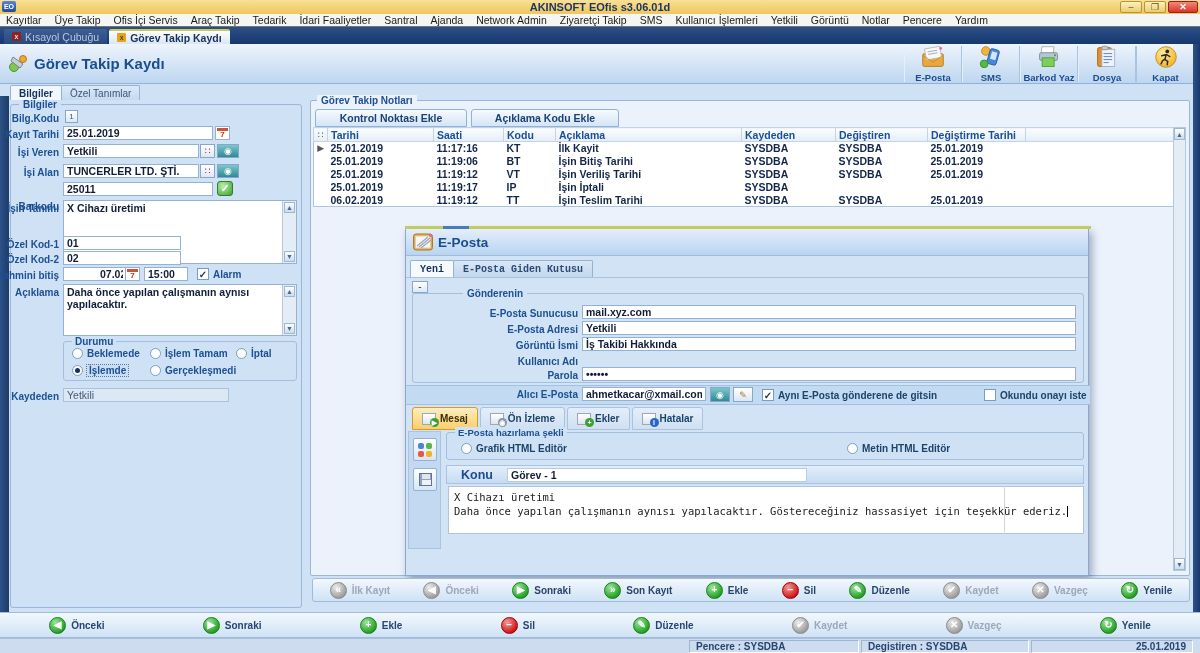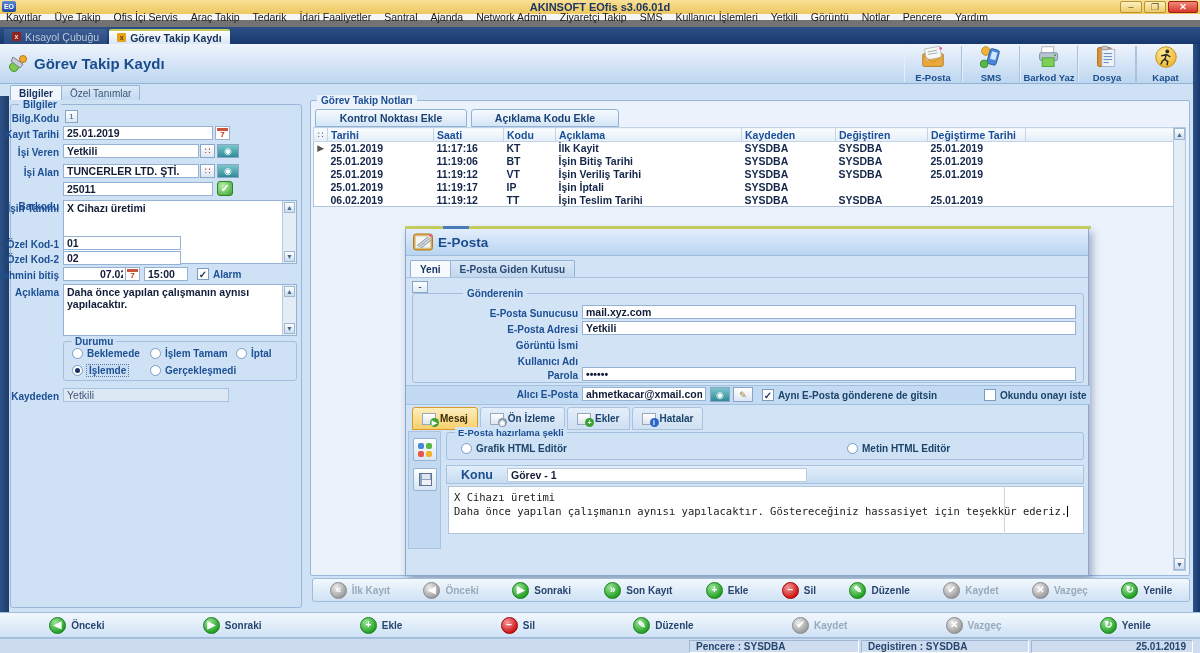--- a/index.html
+++ b/index.html
@@ -12,21 +12,21 @@
   .app-logo { position:absolute; left:2px; top:1px; width:14px; height:11px; border-radius:2px;
     background:linear-gradient(#5b86d6,#1d4globalea); background:linear-gradient(#5b86d6,#1d4a9e);
     color:#fff; font-size:7px; font-weight:bold; display:flex; align-items:center; justify-content:center; }
   .win-title { position:absolute; left:0; right:0; text-align:center; font-size:11px; font-weight:bold; color:#1c3564; line-height:14px; }
   .win-controls { position:absolute; right:2px; top:0; height:14px; display:flex; gap:2px; align-items:center; }
   .wc { width:22px; height:12px; border:1px solid #b99334; border-radius:2px; font-size:9px; line-height:10px;
     text-align:center; color:#5a4a1a; background:linear-gradient(#fdf0c0,#eccd6e); }
   .wc.close { width:30px; background:linear-gradient(#f08a7a,#d8352a); color:#fff; border-color:#9c2018; font-weight:bold; }
 
   .menubar { position:absolute; left:0; top:14px; width:1200px; height:13px; background:#f5f5f3;
-    border-bottom:7px solid #737373; display:flex; align-items:center; padding:0 6px; gap:13px; }
+    border-bottom:1px solid #737373; display:flex; align-items:center; padding:0 6px; gap:13px; }
   .menubar span { font-size:10.5px; color:#1a1a1a; white-space:nowrap; cursor:default; }
 
   .doctabs { position:absolute; left:0; top:27px; width:1200px; height:17px; background:linear-gradient(#2c4f88,#17386e); display:flex; align-items:flex-end; padding-left:4px; gap:2px; }
   .dtab { height:15px; display:flex; align-items:center; gap:4px; padding:0 8px; font-size:10.5px; border-radius:2px 2px 0 0; }
   .dtab .xbadge { width:9px; height:9px; font-size:7px; line-height:9px; text-align:center; font-weight:bold; border-radius:1px; }
   .dtab.inactive { background:linear-gradient(#3d5f96,#27497e); color:#b9c6dc; }
   .dtab.inactive .xbadge { background:#8c2420; color:#f5d9d6; }
   .dtab.active { background:linear-gradient(#fdfefe,#d9e6f5); color:#15305c; font-weight:bold; border-top:2px solid #c3cc5e; }
   .dtab.active .xbadge { background:#e8a31e; color:#5c3a00; }
 
@@ -96,21 +96,21 @@
   .notes-sb .ar.up{ top:0; } .notes-sb .ar.dn{ bottom:0; }
 
   
   .email { position:absolute; left:405px; top:228px; width:684px; height:348px; background:#d2e3f6;
     border:1px solid #8aa8cc; box-shadow:3px 4px 8px rgba(10,30,70,.35); }
   .email .topline { position:absolute; left:-1px; top:-3px; width:686px; height:3px; background:#c3cc5e; }
   .email .topline::after { content:""; position:absolute; left:38px; width:26px; height:3px; background:#4a7ab8; }
   .em-header { position:absolute; left:0; top:0; width:100%; height:27px; background:linear-gradient(#e3eefb,#b9d4f1); border-bottom:1px solid #9fbcdc; }
   .em-title { position:absolute; left:32px; top:6px; font-size:13.5px; font-weight:bold; color:#1a4d8e; }
   .em-tabs { position:absolute; left:4px; top:31px; height:17px; display:flex; }
-  .em-tab { padding:0 9px; font-size:10px; display:flex; align-items:center; border:1px solid #93b2d4; border-bottom:none; border-radius:2px 2px 0 0; }
+  .em-tab { padding:0 9px; font-size:10px; display:flex; align-items:center; border:1px solid #93b2d4; border-bottom:none; border-radius:2px 2px 0 0;font-family:Liberation Mono, monospace; }
   .em-tab.active { background:#f6fafd; font-weight:bold; color:#14305e; z-index:2; }
   .em-tab.inactive { background:linear-gradient(#d9e7f6,#c2d8ee); color:#2c4a74; font-weight:bold; margin-left:-1px; }
   .em-rule { position:absolute; left:0; top:48px; width:100%; height:1px; background:#a9c2de; }
   .collapse-btn { position:absolute; left:6px; top:52px; width:16px; height:12px; background:linear-gradient(#fff,#dce8f4);
     border:1px solid #8aa6c6; font-size:10px; line-height:9px; text-align:center; color:#334; cursor:pointer; }
   .sender-box { position:absolute; left:6px; top:64px; width:672px; height:90px; border:1px solid #a4bedd; border-radius:3px; }
   .sender-box>.legend { position:absolute; left:50px; top:-6px; background:#d2e3f6; padding:0 4px; font-size:10px; font-weight:bold; color:#1c4f93; }
   .alici-band { position:absolute; left:0; top:156px; width:684px; height:20px; background:#c2daf2; border-top:1px solid #a2c0e0; border-bottom:1px solid #a2c0e0; }
   .em-chk { position:absolute; display:flex; align-items:center; gap:4px; font-size:10px; font-weight:bold; color:#1c4369; }
 
@@ -474,20 +474,21 @@
     <div class="collapse-btn">-</div>
 
     <div class="sender-box">
       <span class="legend">Gönderenin</span>
     </div>
     <span class="flabel" style="left:40px;top:79px;width:132px;">E-Posta Sunucusu</span>
     <input class="finput" style="left: 176px; top: 76px; width: 494px;" value="mail.xyz.com">
     <span class="flabel" style="left:40px;top:95px;width:132px;">E-Posta Adresi</span>
     <input class="finput" style="left: 176px; top: 92px; width: 494px;" value="Yetkili">
     <span class="flabel" style="left:40px;top:111px;width:132px;">Görüntü İsmi</span>
+    <input class="finput" style="left: 176px; top: 108px; width: 494px;" value="İş Takibi Hakkında">
     <span class="flabel" style="left:40px;top:127px;width:132px;">Kullanıcı Adı</span>
     <span class="flabel" style="left:40px;top:141px;width:132px;">Parola</span>
     <input class="finput" style="left: 176px; top: 138px; width: 494px;" value="••••••">
 
     <div class="alici-band"></div>
     <span class="flabel" style="left:40px;top:160px;width:132px;z-index:2;">Alıcı E-Posta</span>
     <input class="finput" style="left: 176px; top: 158px; width: 124px; z-index: 2;" value="ahmetkacar@xmail.com">
     <span class="sq-btn" style="left:304px;top:158px;width:20px;height:15px;background:linear-gradient(#7cc8cc,#2e8a96);color:#fff;font-size:9px;z-index:2;">◉</span>
     <span class="sq-btn" style="left:327px;top:158px;width:20px;height:15px;font-size:9px;color:#9a7a20;z-index:2;">✎</span>
     <span class="em-chk" style="left:356px;top:160px;z-index:2;">

